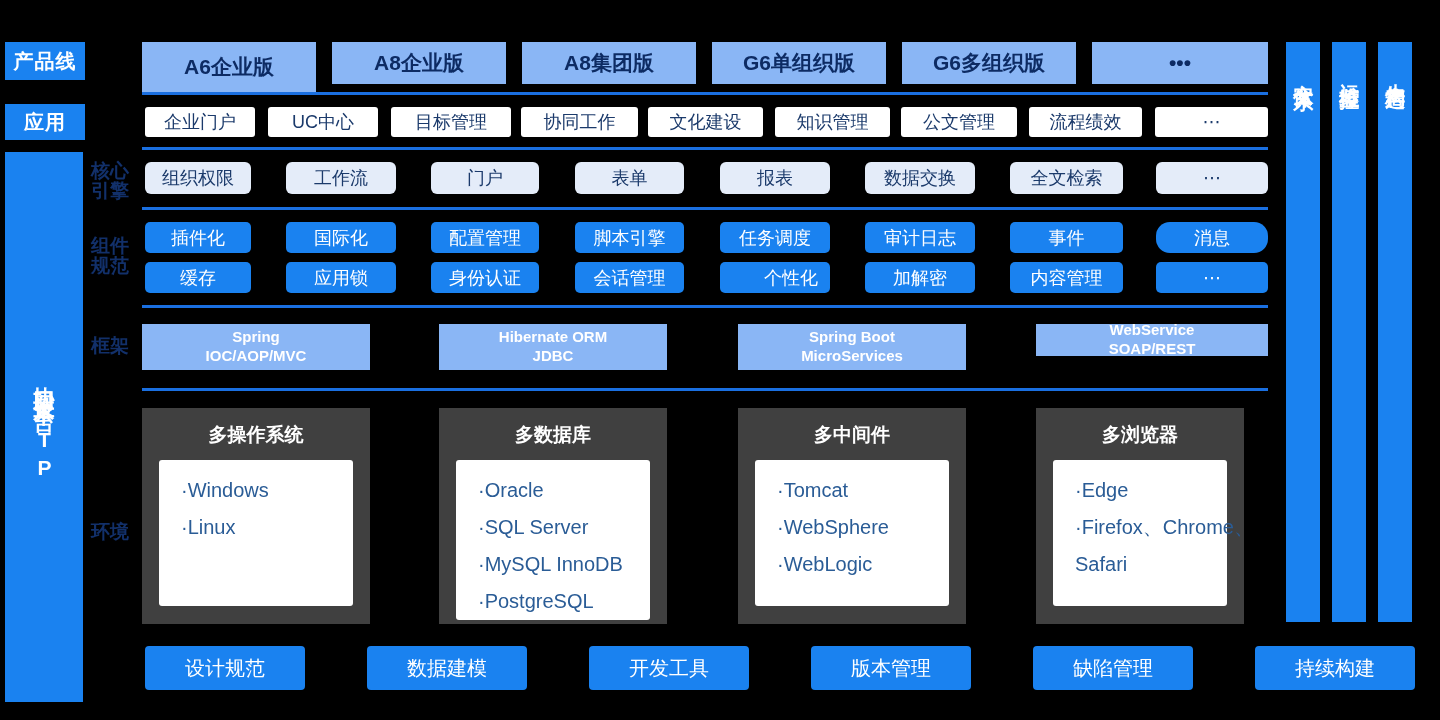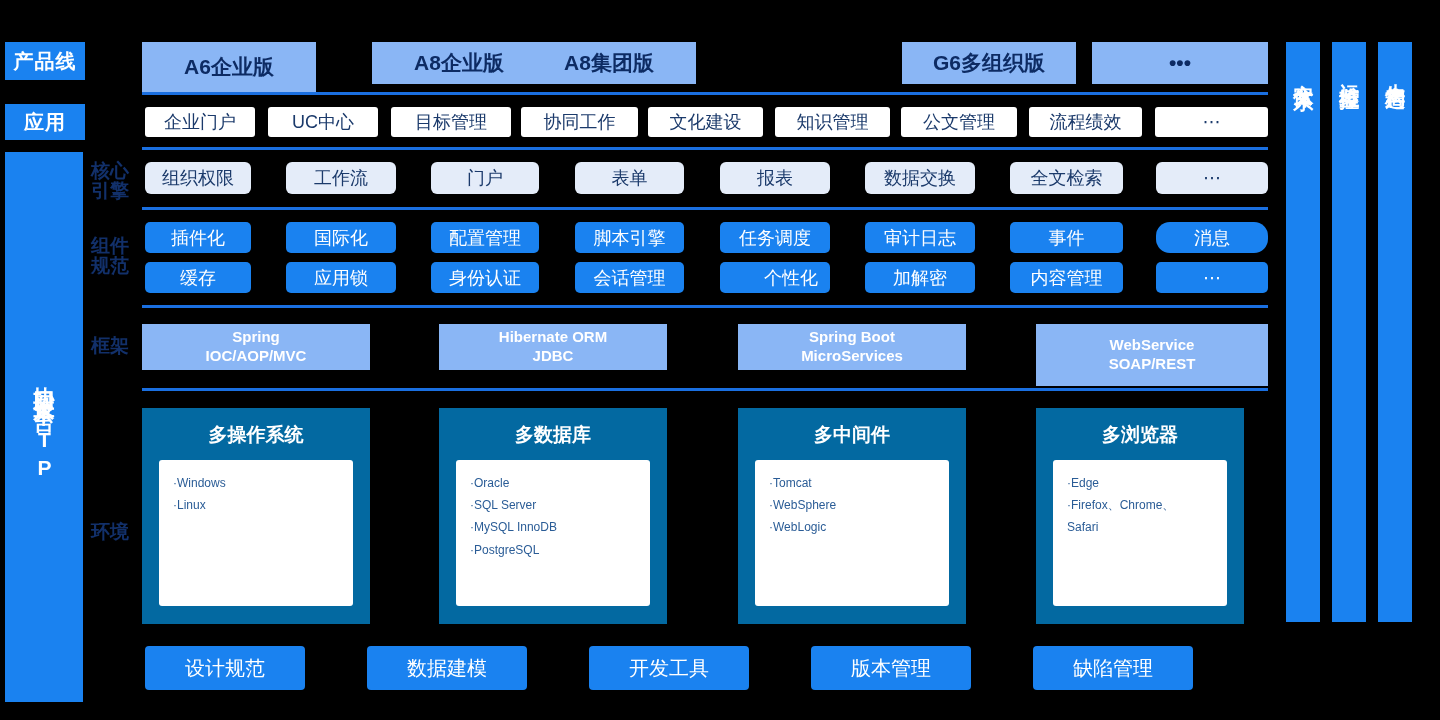--- a/index.html
+++ b/index.html
@@ -63,28 +63,28 @@
     background:#1a82f0;color:#fff;font-size:18px;border-radius:5px;
   }
 
   
   .fw-chip{
     background:#8ab6f5;color:#fff;font-weight:bold;font-size:15px;
     line-height:1.25;flex-direction:column;
   }
 
   
-  .env-card{background:#0369a1;display:flex;flex-direction:column;align-items:center;}
+  .env-card{background:#404040;display:flex;flex-direction:column;align-items:center;}
   .env-title{color:#fff;font-weight:bold;font-size:19px;margin-top:14px;}
   .env-body{
     background:#fff;border-radius:3px;width:calc(100% - 34px);
     margin-top:12px;flex:1;margin-bottom:18px;
     padding:12px 0 0 14px;box-sizing:border-box;
   }
-  .env-item{color:#2a5c96;font-size:12px;line-height:1.85;white-space:nowrap;}
+  .env-item{color:#2a5c96;font-size:20px;line-height:1.85;white-space:nowrap;margin-left:8px;}
 
   
   .bottom-chip{
     background:#1a82f0;color:#fff;font-size:20px;border-radius:4px;
   }
 
   
   .rule{background:#1a6fe0;height:3px;}
 </style>
 </head>
@@ -116,22 +116,23 @@
     <span>安全体系</span>
   </div>
   <div class="abs right-col" style="left:1332px;top:42px;width:34px;height:580px;">
     <span>运维监控</span>
   </div>
   <div class="abs right-col" style="left:1378px;top:42px;width:34px;height:580px;">
     <span>生产构造</span>
   </div>
 
   <div class="abs ctr prod-chip" style="left:142px;top:42px;width:174px;height:50px;">A6企业版</div>
-  <div class="abs ctr prod-chip" style="left:332px;top:42px;width:174px;height:42px;margin-left:40px;">A8企业版</div>
+  <div class="abs ctr prod-chip" style="left:332px;top:42px;width:174px;height:42px;">A8企业版</div>
   <div class="abs ctr prod-chip" style="left:522px;top:42px;width:174px;height:42px;">A8集团版</div>
+  <div class="abs ctr prod-chip" style="left:712px;top:42px;width:174px;height:42px;">G6单组织版</div>
   <div class="abs ctr prod-chip" style="left:902px;top:42px;width:174px;height:42px;">G6多组织版</div>
   <div class="abs ctr prod-chip" style="left:1092px;top:42px;width:176px;height:42px;">•••</div>
 
   <div class="abs rule" style="left:142px;top:92px;width:1126px;"></div>
 
   <div class="abs ctr app-chip" style="left:145px;top:107px;width:110px;height:30px;">企业门户</div>
   <div class="abs ctr app-chip" style="left:268px;top:107px;width:110px;height:30px;">UC中心</div>
   <div class="abs ctr app-chip" style="left:391px;top:107px;width:120px;height:30px;">目标管理</div>
   <div class="abs ctr app-chip" style="left:521px;top:107px;width:117px;height:30px;">协同工作</div>
   <div class="abs ctr app-chip" style="left:648px;top:107px;width:115px;height:30px;">文化建设</div>
@@ -178,21 +179,21 @@
     <div>IOC/AOP/MVC</div>
   </div>
   <div class="abs ctr fw-chip" style="left:439px;top:324px;width:228px;height:46px;">
     <div>Hibernate ORM</div>
     <div>JDBC</div>
   </div>
   <div class="abs ctr fw-chip" style="left:738px;top:324px;width:228px;height:46px;">
     <div>Spring Boot</div>
     <div>MicroServices</div>
   </div>
-  <div class="abs ctr fw-chip" style="left:1036px;top:324px;width:232px;height:62px;">
+  <div class="abs ctr fw-chip" style="left:1036px;top:324px;width:232px;height:32px;">
     <div>WebService</div>
     <div>SOAP/REST</div>
   </div>
 
   <div class="abs rule" style="left:142px;top:388px;width:1126px;"></div>
 
   <div class="abs env-card" style="left:142px;top:408px;width:228px;height:216px;">
     <div class="env-title">多操作系统</div>
     <div class="env-body">
       <div class="env-item">·Windows</div>
@@ -226,14 +227,15 @@
       <div class="env-item">·Firefox、Chrome、</div>
       <div class="env-item">Safari</div>
     </div>
   </div>
 
   <div class="abs ctr bottom-chip" style="left:145px;top:646px;width:160px;height:44px;">设计规范</div>
   <div class="abs ctr bottom-chip" style="left:367px;top:646px;width:160px;height:44px;">数据建模</div>
   <div class="abs ctr bottom-chip" style="left:589px;top:646px;width:160px;height:44px;">开发工具</div>
   <div class="abs ctr bottom-chip" style="left:811px;top:646px;width:160px;height:44px;">版本管理</div>
   <div class="abs ctr bottom-chip" style="left:1033px;top:646px;width:160px;height:44px;">缺陷管理</div>
+  <div class="abs ctr bottom-chip" style="left:1255px;top:646px;width:160px;height:44px;">持续构建</div>
 
 </div>
 
 </body></html>

